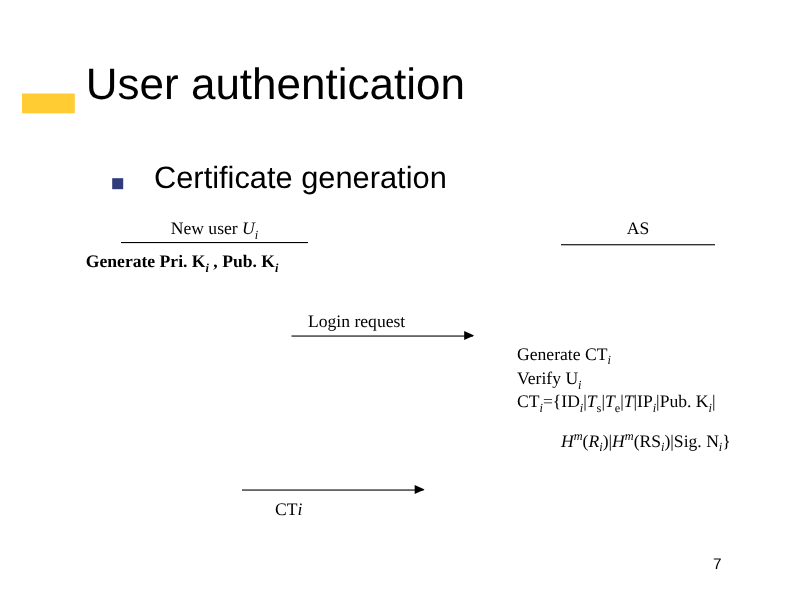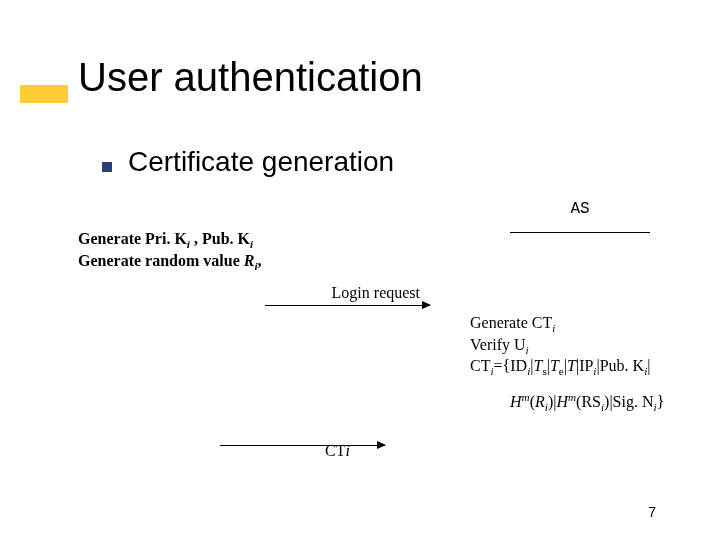--- a/index.html
+++ b/index.html
@@ -38,21 +38,21 @@
   .bullet-sq {
     position: absolute;
     left: 102px;
     top: 162px;
     width: 10px;
     height: 10px;
     background: #2f3b7a;
   }
   .subtitle {
     position: absolute;
-    left: 128px;
+    left: 140px;
     top: 146px;
     font-size: 28px;
     font-weight: 400;
   }
 
   
   .diagram {
     position: absolute;
     left: 50px;
     top: 200px;
@@ -71,22 +71,21 @@
     border-bottom: 1.5px solid #000;
     padding-bottom: 2px;
   }
   .col-right-header {
     position: absolute;
     left: 460px;
     top: 0;
     width: 140px;
     text-align: center;
     border-bottom: 1.5px solid #000;
-    padding-bottom: 14px;
-    font-family: Liberation Mono, monospace;
+    padding-bottom: 4px;
   }
 
   .left-body {
     position: absolute;
     left: 28px;
     top: 28px;
     width: 230px;
     line-height: 1.35;
     font-weight: bold;
   }
@@ -111,21 +110,21 @@
     content: '';
     position: absolute;
     right: -1px;
     top: -5px;
     border-left: 9px solid #000;
     border-top: 4.5px solid transparent;
     border-bottom: 4.5px solid transparent;
   }
   .arrow-label {
     position: absolute;
-    text-align: right;
+    text-align: left;
   }
 
   .ital { font-style: italic; }
   sub { font-size: 0.7em; vertical-align: sub; line-height: 0; }
   sup { font-size: 0.7em; vertical-align: super; line-height: 0; }
 
   .pagenum {
     position: absolute;
     right: 28px;
     bottom: 20px;
@@ -141,28 +140,28 @@
 
   <div class="accent-bar"></div>
 
   <div class="title">User authentication</div>
 
   <div class="bullet-sq"></div>
   <div class="subtitle">Certificate generation</div>
 
   <div class="diagram">
 
+    <div class="col-left-header">
+      <span>New user </span><span class="ital">U</span><sub class="ital">i</sub>
+    </div>
     <div class="col-right-header">AS</div>
 
     <div class="left-body">
       <div>
         <span>Generate Pri. K</span><sub class="ital">i</sub><span> , Pub. K</span><sub class="ital">i</sub>
-      </div>
-      <div>
-        <span>Generate random value </span><span class="ital">R</span><sub class="ital">i</sub><span>,</span>
       </div>
     </div>
 
     <div class="arrow" style="left:215px; top:105px; width:165px;"></div>
     <div class="arrow-label" style="left:230px; top:84px; width:140px;">Login request</div>
 
     <div class="right-body">
       <div>
         <span>Generate CT</span><sub class="ital">i</sub>
       </div>
@@ -171,21 +170,21 @@
       </div>
       <div>
         <span>CT</span><sub class="ital">i</sub><span>={ID</span><sub class="ital">i</sub><span>|</span><span class="ital">T</span><sub>s</sub><span>|</span><span class="ital">T</span><sub>e</sub><span>|</span><span class="ital">T</span><span>|</span><span>IP</span><sub class="ital">i</sub><span>|Pub. K</span><sub class="ital">i</sub><span>|</span>
       </div>
       <div class="indent">
         <span class="ital">H</span><sup class="ital">m</sup>(<span class="ital">R</span><sub class="ital">i</sub><span>)|</span><span class="ital">H</span><sup class="ital">m</sup>(<span>RS</span><sub class="ital">i</sub><span>)|Sig. N</span><sub class="ital">i</sub><span>}</span>
       </div>
     </div>
 
     <div class="arrow" style="left:170px; top:245px; width:165px;"></div>
-    <div class="arrow-label" style="left:200px; top:242px; width:100px;">
+    <div class="arrow-label" style="left:200px; top:255px; width:100px;">
       <span>CT</span><span class="ital">i</span>
     </div>
 
   </div>
 
   <div class="pagenum">7</div>
 
 </div>
 
 </body></html>

